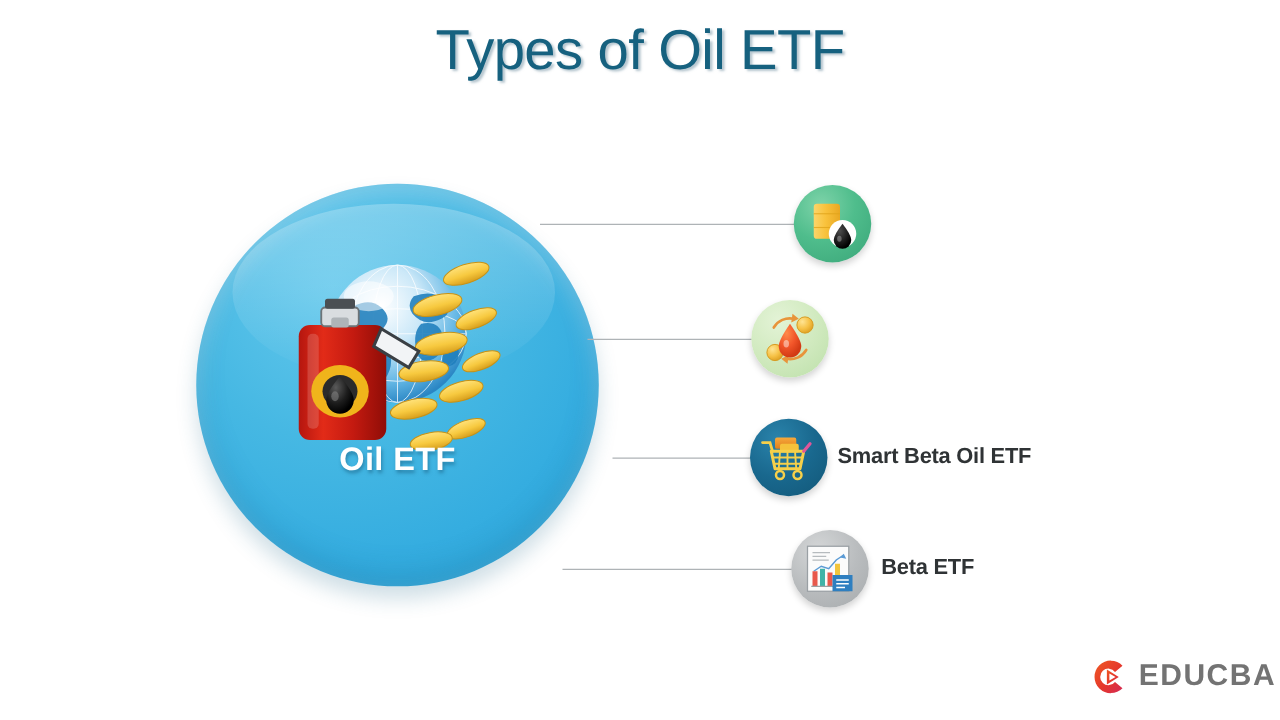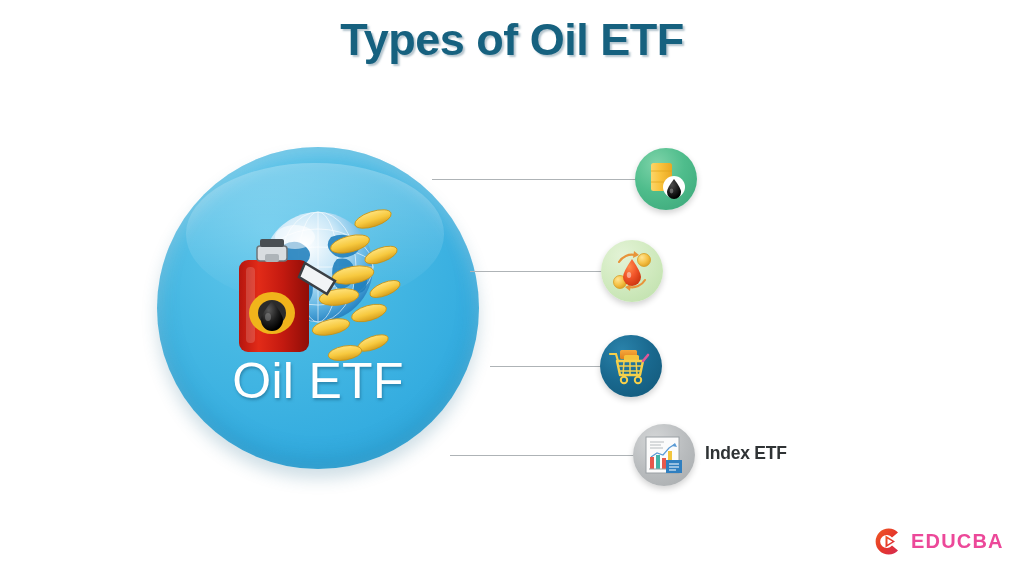--- a/index.html
+++ b/index.html
@@ -18,21 +18,21 @@
   }
 
   
   #page-title {
     position: absolute;
     left: 0;
     top: 14px;
     width: 1024px;
     text-align: center;
     font-size: 45px;
-    font-weight: bold;
+    font-weight: normal;
     letter-spacing: -0.5px;
     color: #16617F;
     text-shadow: 2px 2px 2px rgba(120,150,165,0.55);
   }
 
   
   #hub {
     position: absolute;
     left: 157px;
     top: 147px;
@@ -62,22 +62,22 @@
     top: 50px;
     width: 215px;
     height: 190px;
   }
   #hub-label {
     position: absolute;
     left: 0;
     top: 205px;
     width: 322px;
     text-align: center;
-    font-size: 50px;
-    font-weight: normal;
+    font-size: 26px;
+    font-weight: bold;
     color: #ffffff;
     letter-spacing: 0.3px;
     text-shadow: 1px 2px 3px rgba(25,95,130,0.55);
   }
 
   
   .branch {
     position: absolute;
     height: 64px;
   }
@@ -138,23 +138,23 @@
     position: absolute;
     left: 872px;
     top: 524px;
     height: 34px;
     display: flex;
     align-items: center;
     gap: 8px;
   }
   #logo-mark { width: 31px; height: 31px; }
   #logo-text {
-    font-size: 20px;
+    font-size: 24px;
     font-weight: bold;
-    color: #ec4899;
+    color: #737373;
     letter-spacing: 1.2px;
   }
 </style>
 </head>
 <body>
 
 <div id="page-title">Types of Oil ETF</div>
 
 <div id="hub">
   <div id="hub-gloss"></div>
@@ -326,20 +326,21 @@
         <line x1="36" y1="26" x2="37" y2="40"></line>
       </g>
 
       <path d="M43 26 l5 -6" stroke="#e0569a" stroke-width="2.6" stroke-linecap="round" fill="none"></path>
       <path d="M10 19 h6 l2 7" stroke="#f6d04a" stroke-width="2.2" fill="none" stroke-linecap="round"></path>
 
       <circle cx="24" cy="45" r="3.2" fill="none" stroke="#f6d04a" stroke-width="2"></circle>
       <circle cx="38" cy="45" r="3.2" fill="none" stroke="#f6d04a" stroke-width="2"></circle>
     </svg>
   </div>
+  <div class="branch-label">Smart Beta Oil ETF</div>
 </div>
 
 <div class="branch" id="branch-3">
   <div class="branch-line"></div>
   <div class="branch-icon ic-gray">
     <svg viewBox="0 0 62 62" width="62" height="62">
 
       <rect x="13" y="13" width="33" height="36" fill="#fbfbfb" stroke="#9aa0a4" stroke-width="1"></rect>
 
       <g stroke="#b6bbbe" stroke-width="1">
@@ -359,21 +360,21 @@
       <line x1="16" y1="45" x2="44" y2="45" stroke="#9aa0a4" stroke-width="1"></line>
 
       <rect x="33" y="36" width="16" height="13" fill="#2f7fc0"></rect>
       <g stroke="#ffffff" stroke-width="1.1">
         <line x1="36" y1="40" x2="46" y2="40"></line>
         <line x1="36" y1="43" x2="46" y2="43"></line>
         <line x1="36" y1="46" x2="43" y2="46"></line>
       </g>
     </svg>
   </div>
-  <div class="branch-label">Index ETF</div>
+  <div class="branch-label">Beta ETF</div>
 </div>
 
 <div id="logo">
   <div id="logo-mark">
     <svg viewBox="0 0 31 31" width="31" height="31">
       <defs>
         <linearGradient id="brandG" x1="0" y1="0" x2="1" y2="1">
           <stop offset="0%" stop-color="#ef5a24"></stop>
           <stop offset="55%" stop-color="#e5372b"></stop>
           <stop offset="100%" stop-color="#d42a55"></stop>

